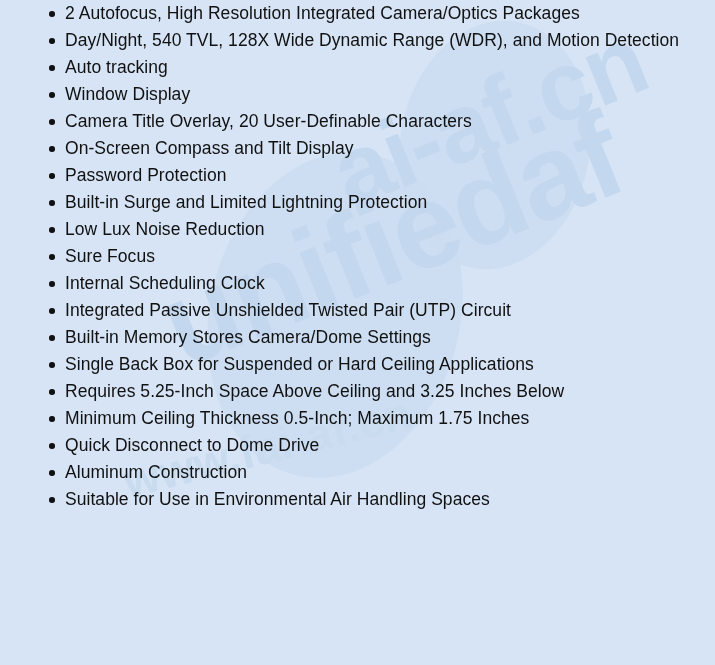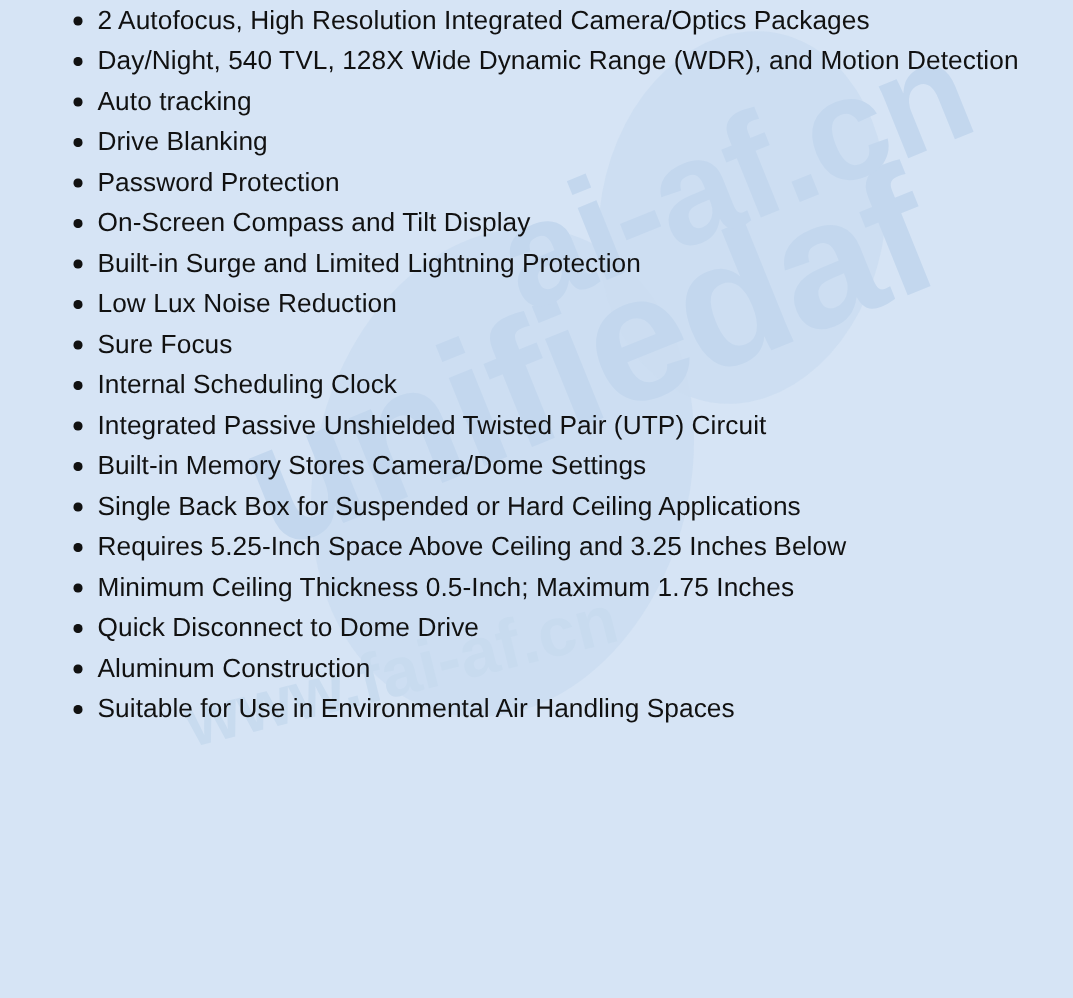--- a/index.html
+++ b/index.html
@@ -116,23 +116,24 @@
   <div class="wm-text t1">unifiedaf</div>
   <div class="wm-text t2">ai-af.cn</div>
   <div class="wm-text t3">www.fai-af.cn</div>
 </div>
 
 <div class="doc">
   <ul class="feature-list">
     <li class="first-clipped">2 Autofocus, High Resolution Integrated Camera/Optics Packages</li>
     <li>Day/Night, 540 TVL, 128X Wide Dynamic Range (WDR), and Motion Detection</li>
     <li>Auto tracking</li>
-    <li>Drive Blanking</li>
+    <li>Window Display</li>
+    <li>Camera Title Overlay, 20 User-Definable Characters</li>
+    <li>On-Screen Compass and Tilt Display</li>
     <li>Password Protection</li>
-    <li>On-Screen Compass and Tilt Display</li>
     <li>Built-in Surge and Limited Lightning Protection</li>
     <li>Low Lux Noise Reduction</li>
     <li>Sure Focus</li>
     <li>Internal Scheduling Clock</li>
     <li>Integrated Passive Unshielded Twisted Pair (UTP) Circuit</li>
     <li>Built-in Memory Stores Camera/Dome Settings</li>
     <li>Single Back Box for Suspended or Hard Ceiling Applications</li>
     <li>Requires 5.25-Inch Space Above Ceiling and 3.25 Inches Below</li>
     <li>Minimum Ceiling Thickness 0.5-Inch; Maximum 1.75 Inches</li>
     <li>Quick Disconnect to Dome Drive</li>

